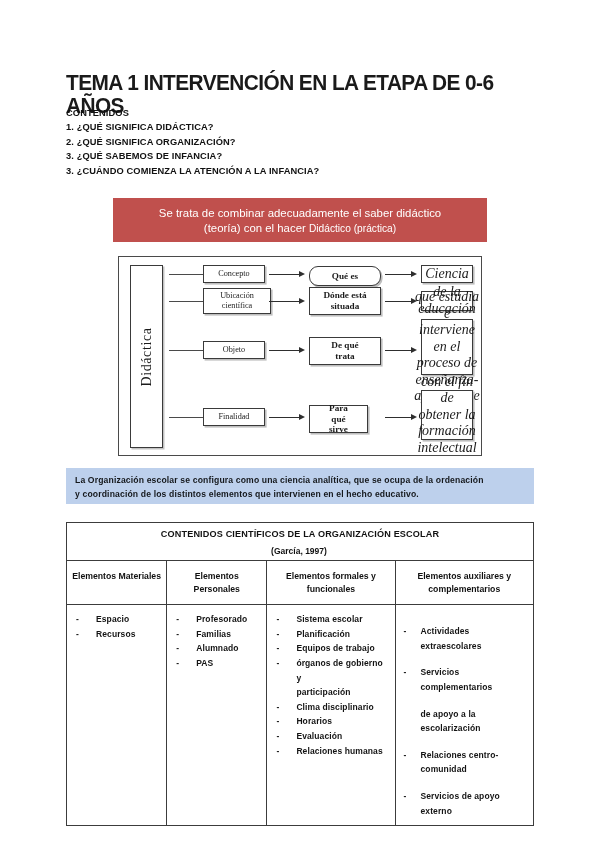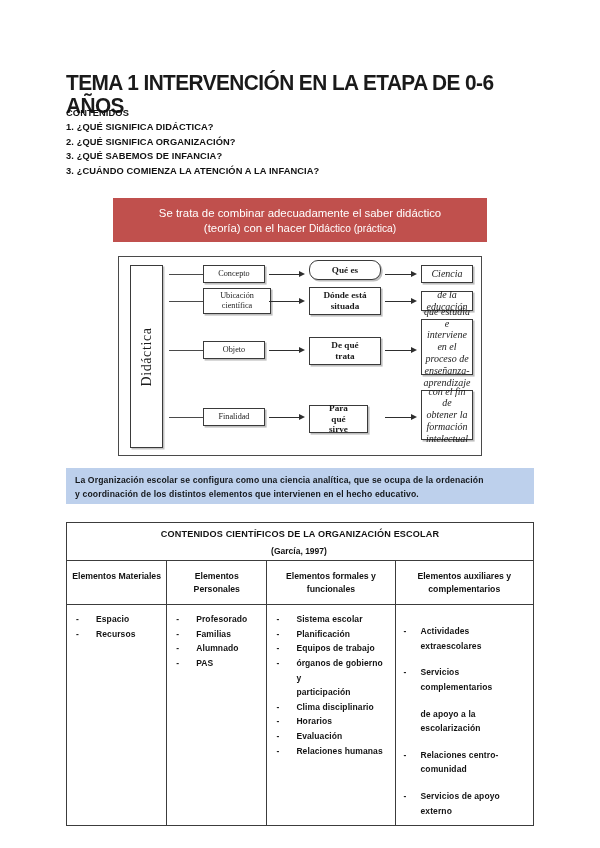--- a/index.html
+++ b/index.html
@@ -146,21 +146,21 @@
     justify-content: center;
     text-align: center;
     font-family: "Liberation Serif", serif;
     color: #1b1b1b;
     box-shadow: 1.6px 1.6px 0 rgba(125,125,125,0.5);
     line-height: 1.18;
     padding: 1px 12px;
   }
   .dbox.col2 { font-size: 8.2px; }
   .dbox.col3 { font-size: 9.2px; font-weight: bold; }
-  .dbox.col4 { font-size: 10px; font-style: italic; }
+  .dbox.col4 { font-size: 14px; font-style: italic; }
 
   
   .hline {
     position: absolute;
     height: 0;
     border-top: 1.1px solid #4a4a4a;
   }
   .arrow-line {
     position: absolute;
     height: 0;
@@ -303,21 +303,21 @@
     <div class="diag-inner">
 
       <div class="vbox">
         <span>Didáctica</span>
       </div>
 
       <div class="hline" style="left:50px; top:17px; width:34px;"></div>
       <div class="dbox col2" style="left:84px; top:8px; width:62px; height:18px;">Concepto</div>
       <div class="arrow-line" style="left:150px; top:17px; width:32px;"></div>
       <div class="arrow-head" style="left:180px; top:13.6px;"></div>
-      <div class="dbox col3" style="left:190px; top:3px; width:72px; height:20px;border-radius:9px;">Qué es</div>
+      <div class="dbox col3" style="left:190px; top:9px; width:72px; height:20px;border-radius:9px;">Qué es</div>
       <div class="arrow-line" style="left:266px; top:17px; width:28px;"></div>
       <div class="arrow-head" style="left:292px; top:13.6px;"></div>
       <div class="dbox col4" style="left:302px; top:8px; width:52px; height:18px;">Ciencia</div>
 
       <div class="hline" style="left:50px; top:44px; width:34px;"></div>
       <div class="dbox col2" style="left:84px; top:31px; width:68px; height:26px;">Ubicación científica</div>
       <div class="arrow-line" style="left:150px; top:44px; width:32px;"></div>
       <div class="arrow-head" style="left:180px; top:40.6px;"></div>
       <div class="dbox col3" style="left:190px; top:30px; width:72px; height:28px;">Dónde está situada</div>
       <div class="arrow-line" style="left:266px; top:44px; width:28px;"></div>

